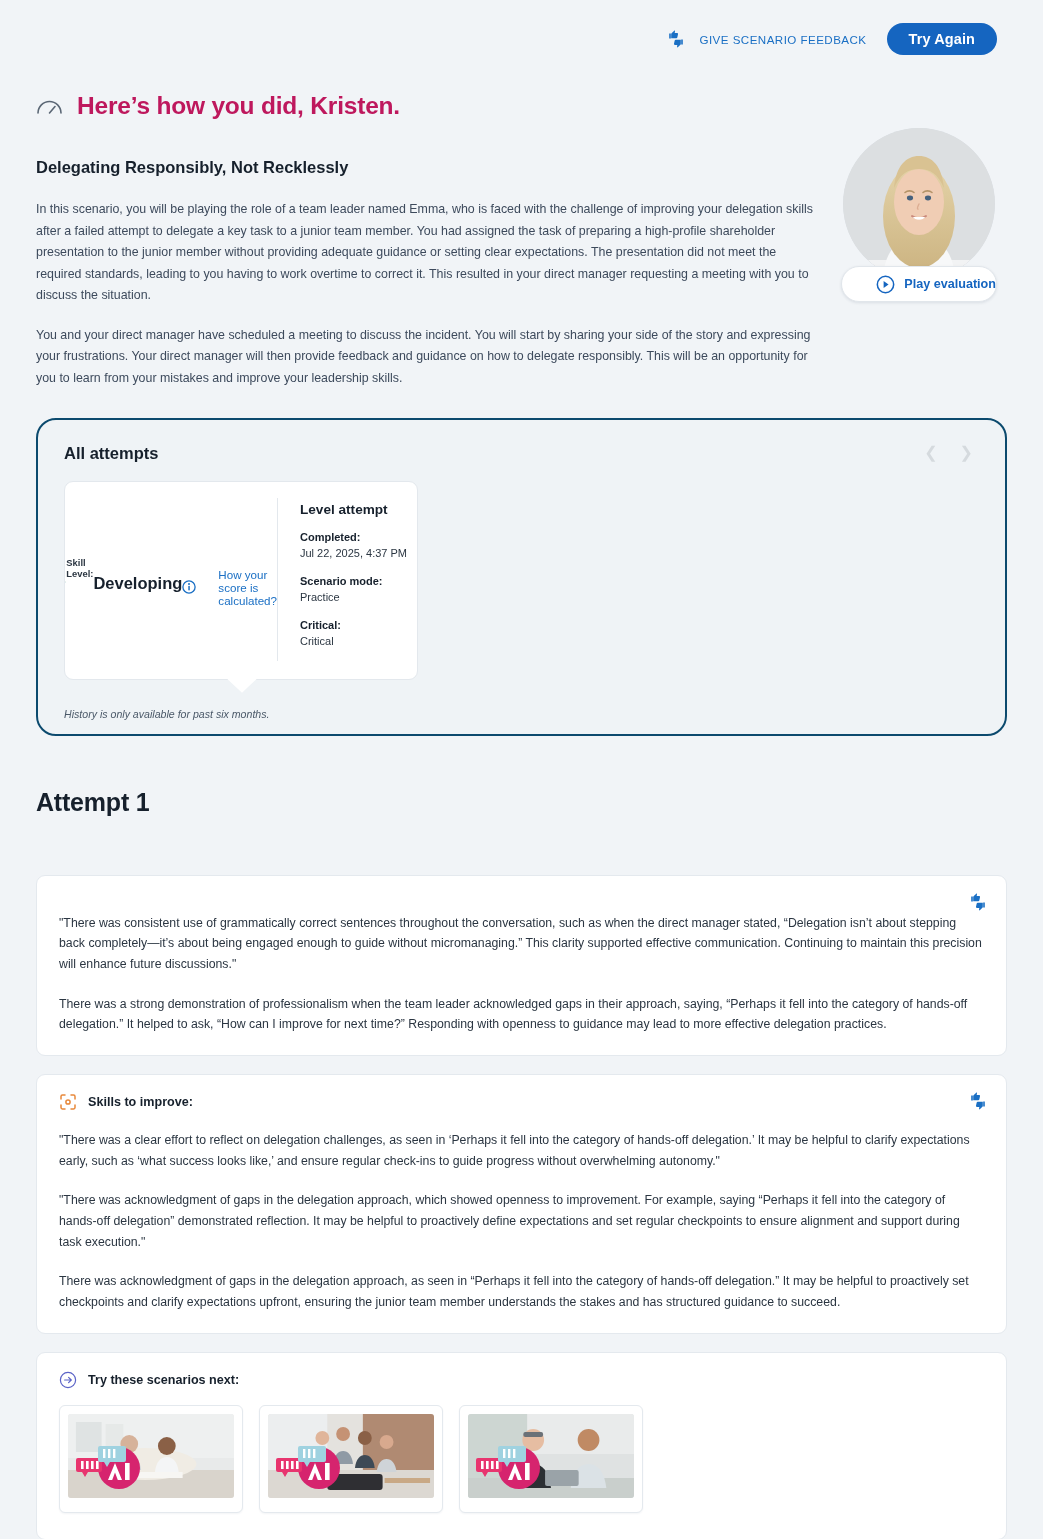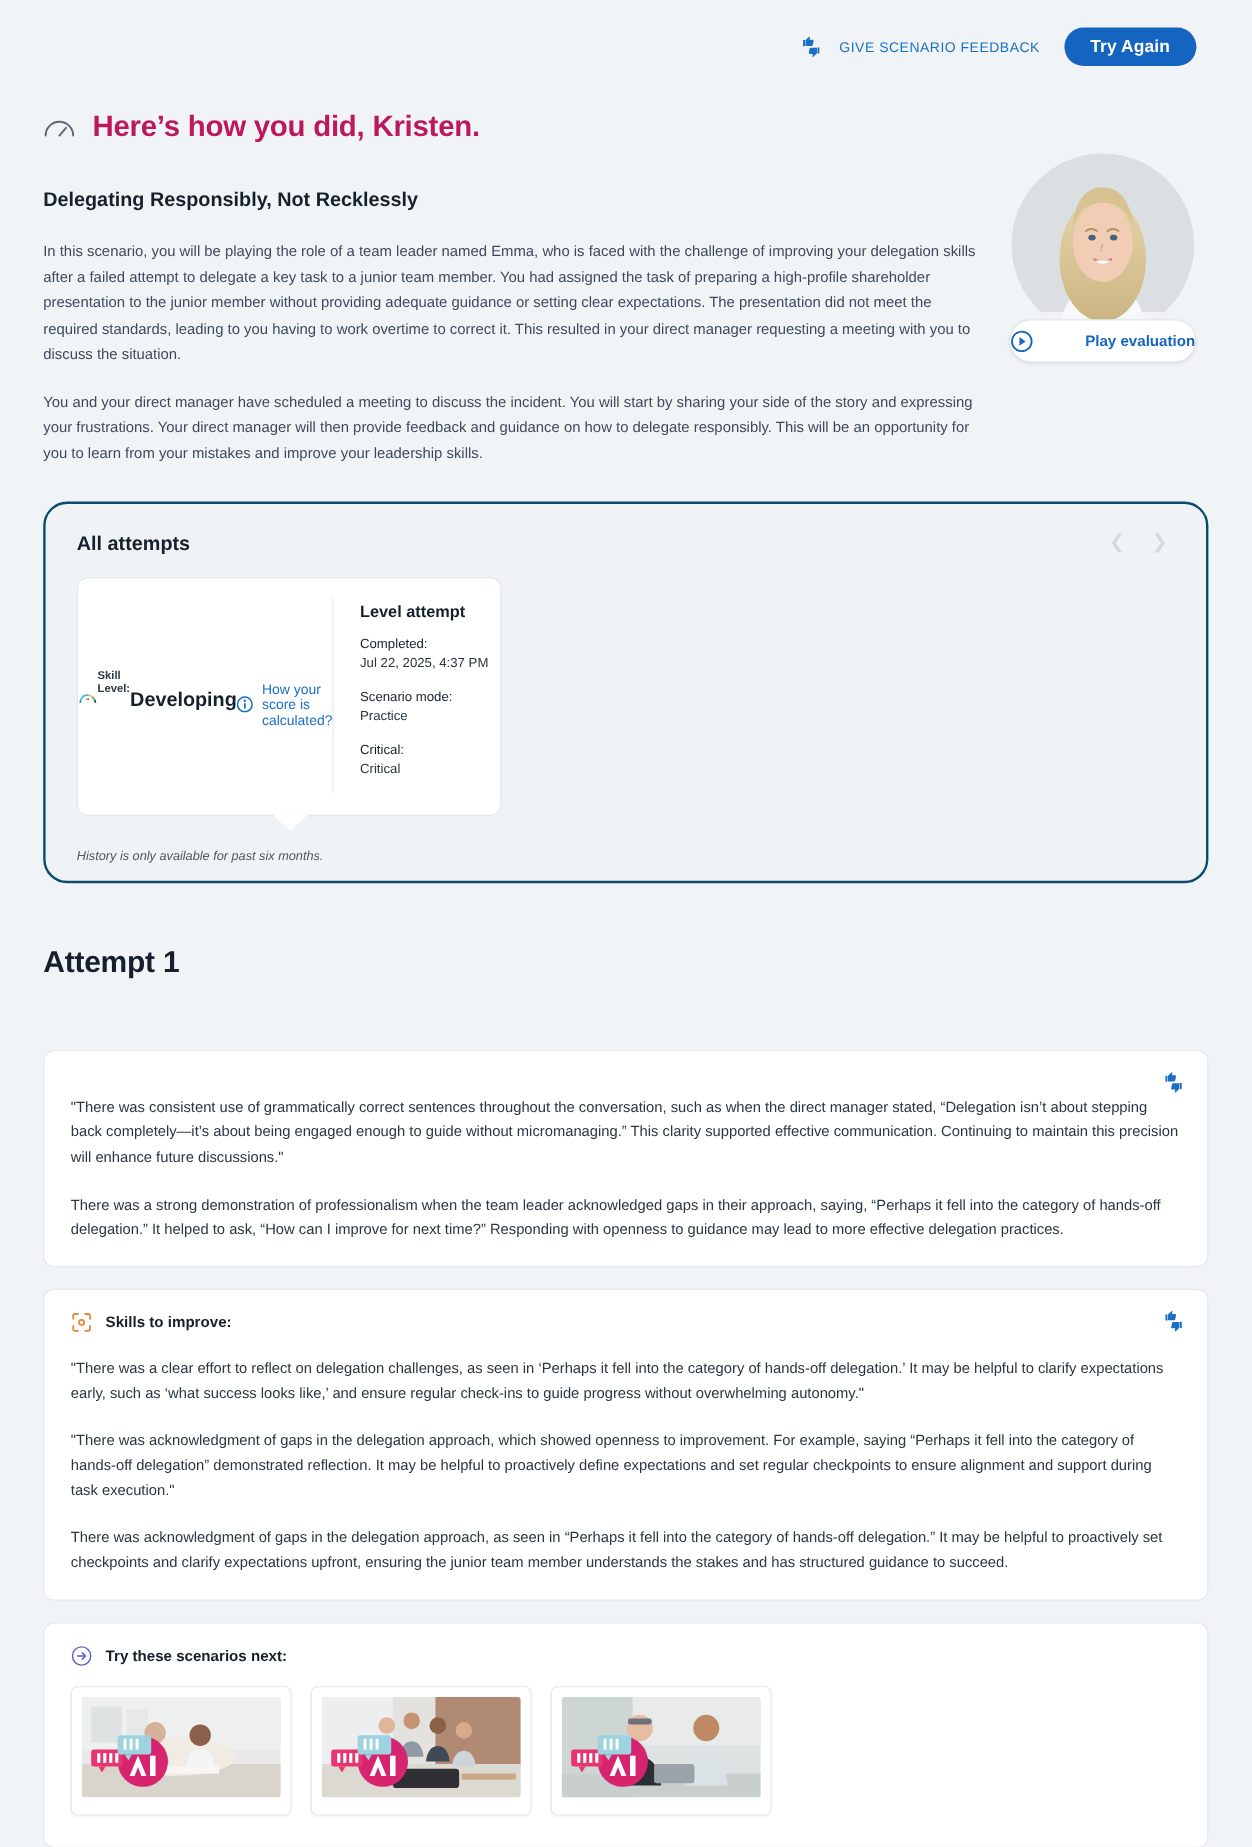--- a/index.html
+++ b/index.html
@@ -97,21 +97,21 @@
     margin-top: -14px;
     position: relative;
     background: #fff;
     border: 1px solid #e1e6eb;
     border-radius: 22px;
     height: 36px;
     width: 156px;
     margin-left: -2px;
     display: flex;
     align-items: center;
-    justify-content: space-between;
+    justify-content: flex-end;
     gap: 9px;
     cursor: pointer;
     box-shadow: 0 1px 3px rgba(20,40,70,.10);
   }
   .play-eval span.txt {
     color: #1565c0;
     font-size: 12.6px;
     font-weight: bold;
   }
   .play-circle { width: 19px; height: 19px; display: block; }
@@ -177,35 +177,35 @@
   }
   .skill-level-val {
     font-size: 16.5px;
     font-weight: bold;
     color: #16202c;
     margin-top: 2px;
   }
   .how-score {
     display: flex;
     align-items: center;
-    gap: 7px;
+    gap: 22px;
     margin-top: 10px;
     cursor: pointer;
   }
   .how-score .txt { color: #1a6fc4; font-size: 11.6px; }
   .info-icon { width: 14px; height: 14px; display: block; }
 
   .meta-col {
     border-left: 1px solid #e3e8ed;
     padding: 4px 0 0 22px;
     flex: 1;
   }
   .meta-col h4 { font-size: 13.6px; font-weight: bold; color: #16202c; margin-bottom: 12px; }
   .meta-row { margin-bottom: 11px; }
-  .meta-row .k { font-size: 11px; font-weight: normal; color: #16202c; display: block; line-height: 1.5; }
+  .meta-row .k { font-size: 11px; font-weight: bold; color: #16202c; display: block; line-height: 1.5; }
   .meta-row .v { font-size: 11px; color: #2b3642; display: block; line-height: 1.5; }
 
   .history-note {
     font-size: 10.6px;
     font-style: italic;
     color: #4a5868;
     margin-top: 28px;
   }
 
   

